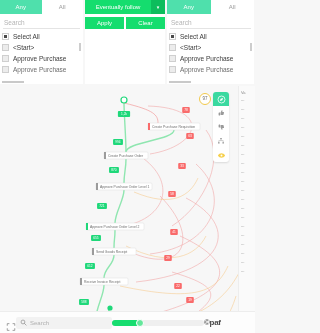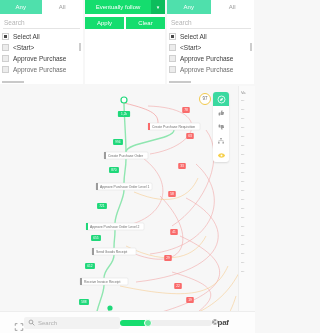--- a/index.html
+++ b/index.html
@@ -100,21 +100,21 @@
     padding-top: 4px;
   }
   .edgepanel .ep-title { font-size: 4px; color: #8b8b8b; padding-left: 2px; }
   .edgerow { height: 9px; display: flex; align-items: center; padding-left: 2px; }
   .edgerow .ek { font-size: 3.5px; color: #7b7b7b; white-space: nowrap; font-weight: bold; }
 
   
   .bottombar {
     position: absolute; left: 0; bottom: 0; width: 255px; height: 22px;
     background: #fdfdfd; border-top: 1px solid #ededed;
-    display: flex; align-items: center; gap: 0; padding: 0 14px;
+    display: flex; align-items: center; gap: 0; padding: 0 6px;
   }
   .fs-icon { width: 10px; height: 10px; flex: none; cursor: pointer; }
   .bsearch {
     flex: 0 0 96px; height: 12px; background: #f2f2f2; border-radius: 2px;
     display: flex; align-items: center; gap: 3px; padding: 0 4px; cursor: text;
   }
   .bsearch .ph { font-size: 6px; color: #b0b0b0; }
   .slider { flex: 0 0 92px; height: 6px; background: #efefef; border-radius: 3px; position: relative; cursor: pointer; }
   .slider .fill { position: absolute; left: 0; top: 0; height: 6px; width: 30%; background: #17dd6f; border-radius: 3px; }
   .slider .knob { position: absolute; left: 26%; top: -1px; width: 8px; height: 8px; border-radius: 50%; background: #64e79b; border: 1px solid #fff; }

